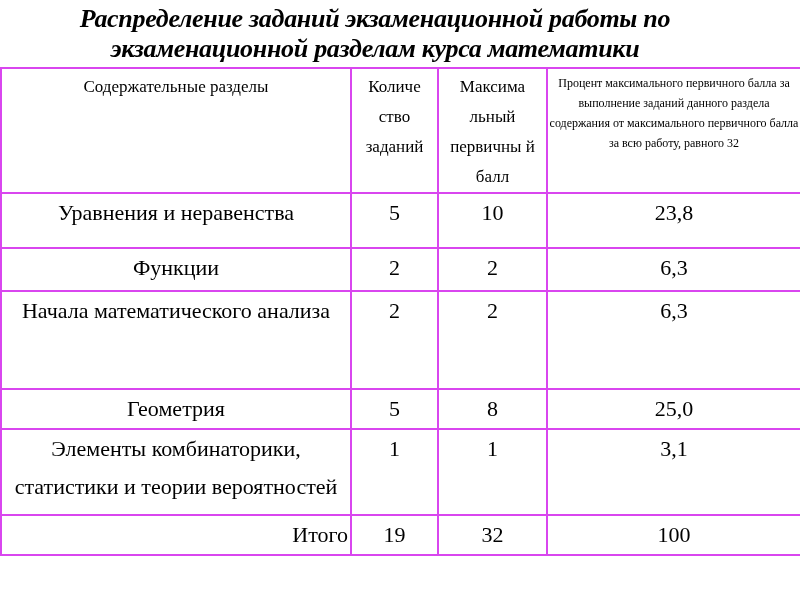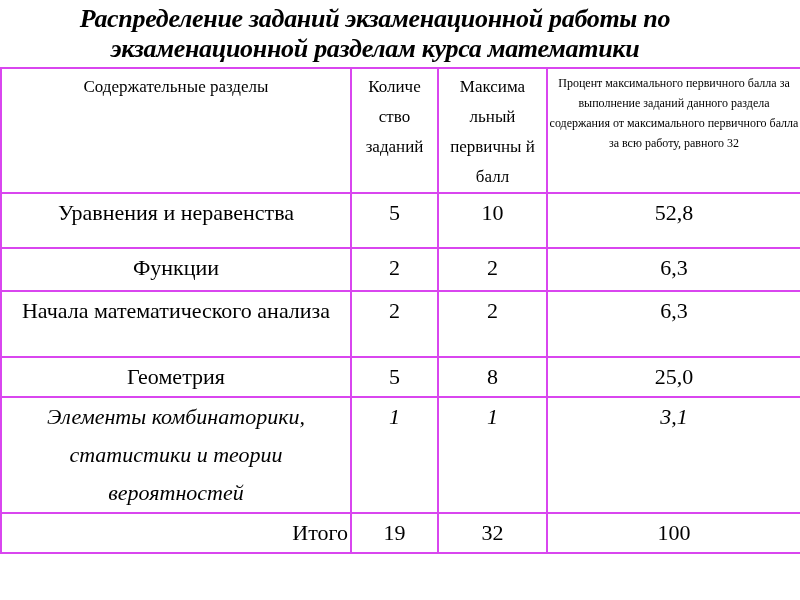--- a/index.html
+++ b/index.html
@@ -5,22 +5,22 @@
   html, body { margin:0; padding:0; background:#ffffff; }
   body { width:800px; height:600px; position:relative; overflow:hidden; font-family:"Liberation Serif", serif; color:#000; }
   .title { position:absolute; left:0; top:4px; width:750px; text-align:center; font-family:"Liberation Serif", serif; font-style:italic; font-weight:bold; font-size:26px; line-height:30px; letter-spacing:-0.3px; }
   table { position:absolute; left:0; top:67px; width:800px; border-collapse:collapse; table-layout:fixed; }
   td, th { border:2px solid #d946ef; padding:0; text-align:center; vertical-align:top; font-weight:normal; }
   col.c1 { width:350px; } col.c2 { width:87px; } col.c3 { width:109px; } col.c4 { width:254px; }
   .hdr { font-size:17px; line-height:30px; padding-top:3px; }
   .hdr-small { font-size:12px; line-height:20px; padding-top:4px; }
   tr.head { height:125px; }
   .cell { font-size:22px; line-height:38px; }
-  tr.r1 { height:39px; } tr.r2 { height:55px; } tr.r3 { height:43px; } tr.r4 { height:66px; }
-  tr.r5 { height:39px;padding-left:32px; } tr.r6 { height:103px;font-style:italic; } tr.r7 { height:40px; }
+  tr.r1 { height:39px; } tr.r2 { height:55px; } tr.r3 { height:43px; } tr.r4 { height:98px; }
+  tr.r5 { height:39px;padding-left:32px; } tr.r6 { height:86px; } tr.r7 { height:40px; }
   .total-label { text-align:right; padding-right:2px;border-radius:20px; }
 </style>
 </head>
 <body>
 
 <div class="title">
   <div>Распределение заданий экзаменационной работы по</div>
   <div>экзаменационной разделам курса математики</div>
 </div>
 
@@ -35,21 +35,21 @@
       <tr class="head">
     <th class="hdr">Содержательные разделы</th>
     <th class="hdr">Количе ство заданий</th>
     <th class="hdr">Максима льный первичны й балл</th>
     <th class="hdr-small">Процент максимального первичного балла за выполнение заданий данного раздела содержания от максимального первичного балла за всю работу, равного 32</th>
   </tr>
   <tr class="r2">
     <td class="cell">Уравнения и неравенства</td>
     <td class="cell">5</td>
     <td class="cell">10</td>
-    <td class="cell">52,8</td>
+    <td class="cell">23,8</td>
   </tr>
   <tr class="r3">
     <td class="cell">Функции</td>
     <td class="cell">2</td>
     <td class="cell">2</td>
     <td class="cell">6,3</td>
   </tr>
   <tr class="r4">
     <td class="cell">Начала математического анализа</td>
     <td class="cell">2</td>

